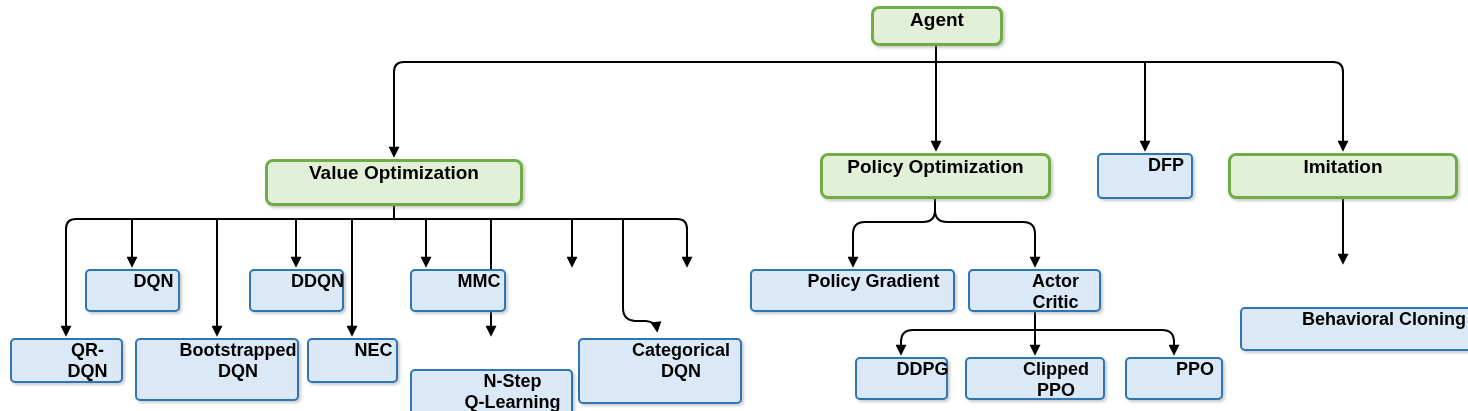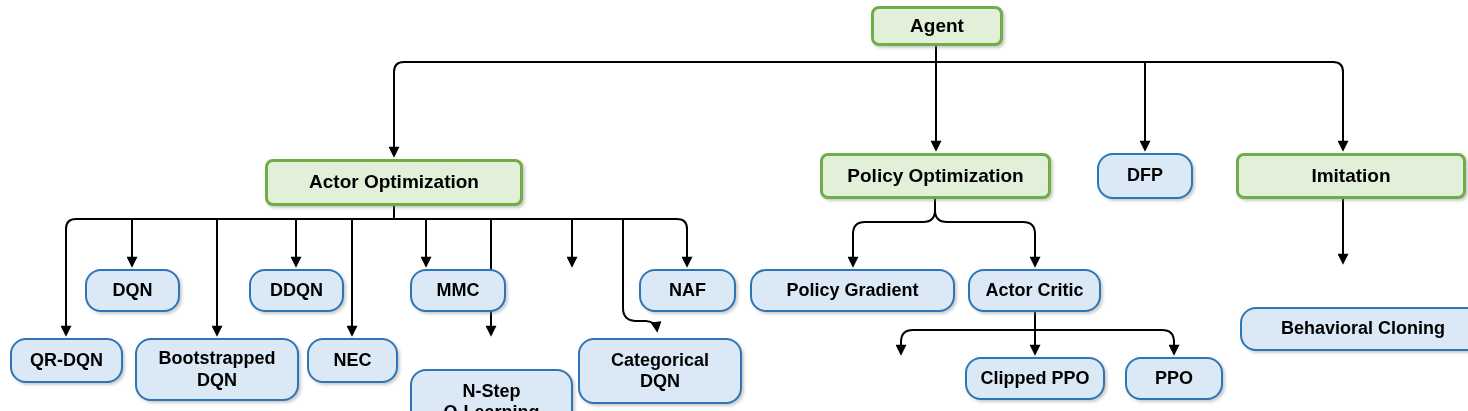--- a/index.html
+++ b/index.html
@@ -9,39 +9,39 @@
   }
   html,body{margin:0;padding:0;background:#ffffff;}
   #canvas{
     position:relative; width:1468px; height:411px; background:#ffffff;
     font-family:"Liberation Sans", sans-serif; overflow:hidden;
   }
   #edges{position:absolute;left:0;top:0;width:1468px;height:411px;}
   .edge{fill:none;stroke:var(--line-color);stroke-width:2;}
   .node{
     position:absolute; box-sizing:border-box;
-    display:flex; align-items:center; justify-content:center;
+    display:flex; justify-content:center;
     text-align:center; font-weight:bold; color:var(--text-color);
     white-space:pre-line; line-height:1.18;
     box-shadow:2px 2px 3px rgba(140,140,140,0.45);
   }
   .node.category{
     background:var(--cat-fill); border:3px solid var(--cat-border);
     border-radius:8px; font-size:19px;
   }
   .node.algorithm{
     background:var(--alg-fill); border:2.5px solid var(--alg-border);
-    border-radius:16px; font-size:18px;
+    border-radius:5px; font-size:18px;padding-left:42px;
   }
   
   .n-agent{left:871px;top:6px;width:132px;height:40px;}
   .n-value-optimization{left:265px;top:159px;width:258px;height:47px;}
   .n-policy-optimization{left:820px;top:153px;width:231px;height:46px;}
   .n-dfp{left:1097px;top:153px;width:96px;height:46px;}
-  .n-imitation{left:1228px;top:153px;width:230px;height:46px;margin-left:8px;}
+  .n-imitation{left:1228px;top:153px;width:230px;height:46px;}
   .n-dqn{left:85px;top:269px;width:95px;height:43px;}
   .n-ddqn{left:249px;top:269px;width:95px;height:43px;}
   .n-mmc{left:378px;top:269px;width:96px;height:43px;margin-left:32px;}
   .n-pal{left:532px;top:269px;width:81px;height:43px;}
   .n-naf{left:639px;top:269px;width:97px;height:43px;}
   .n-policy-gradient{left:750px;top:269px;width:205px;height:43px;}
   .n-actor-critic{left:968px;top:269px;width:133px;height:43px;}
   .n-behavioral-cloning{left:1240px;top:266px;width:246px;height:44px;margin-top:41px;}
   .n-qr-dqn{left:10px;top:338px;width:113px;height:45px;}
   .n-bootstrapped-dqn{left:135px;top:338px;width:164px;height:63px;}
@@ -91,43 +91,40 @@
     <path class="edge" d="M901,340 V353" marker-end="url(#arrow)"></path>
     <path class="edge" d="M1174,340 V353" marker-end="url(#arrow)"></path>
 
     <path class="edge" d="M1343,199 V262" marker-end="url(#arrow)"></path>
   </svg>
 
   <div class="node category n-agent">
     <span>Agent</span>
   </div>
   <div class="node category n-value-optimization">
-    <span>Actor Optimization</span>
+    <span>Value Optimization</span>
   </div>
   <div class="node category n-policy-optimization">
     <span>Policy Optimization</span>
   </div>
   <div class="node algorithm n-dfp">
     <span>DFP</span>
   </div>
   <div class="node category n-imitation">
     <span>Imitation</span>
   </div>
 
   <div class="node algorithm n-dqn">
     <span>DQN</span>
   </div>
   <div class="node algorithm n-ddqn">
     <span>DDQN</span>
   </div>
   <div class="node algorithm n-mmc">
     <span>MMC</span>
-  </div>
-  <div class="node algorithm n-naf">
-    <span>NAF</span>
   </div>
   <div class="node algorithm n-policy-gradient">
     <span>Policy Gradient</span>
   </div>
   <div class="node algorithm n-actor-critic">
     <span>Actor Critic</span>
   </div>
   <div class="node algorithm n-behavioral-cloning">
     <span>Behavioral Cloning</span>
   </div>
@@ -143,20 +140,23 @@
     <span>NEC</span>
   </div>
   <div class="node algorithm n-nstep-qlearning">
     <span>N-Step
 Q-Learning</span>
   </div>
   <div class="node algorithm n-categorical-dqn">
     <span>Categorical
 DQN</span>
   </div>
+  <div class="node algorithm n-ddpg">
+    <span>DDPG</span>
+  </div>
   <div class="node algorithm n-clipped-ppo">
     <span>Clipped PPO</span>
   </div>
   <div class="node algorithm n-ppo">
     <span>PPO</span>
   </div>
 
 </div>
 
 </body></html>

